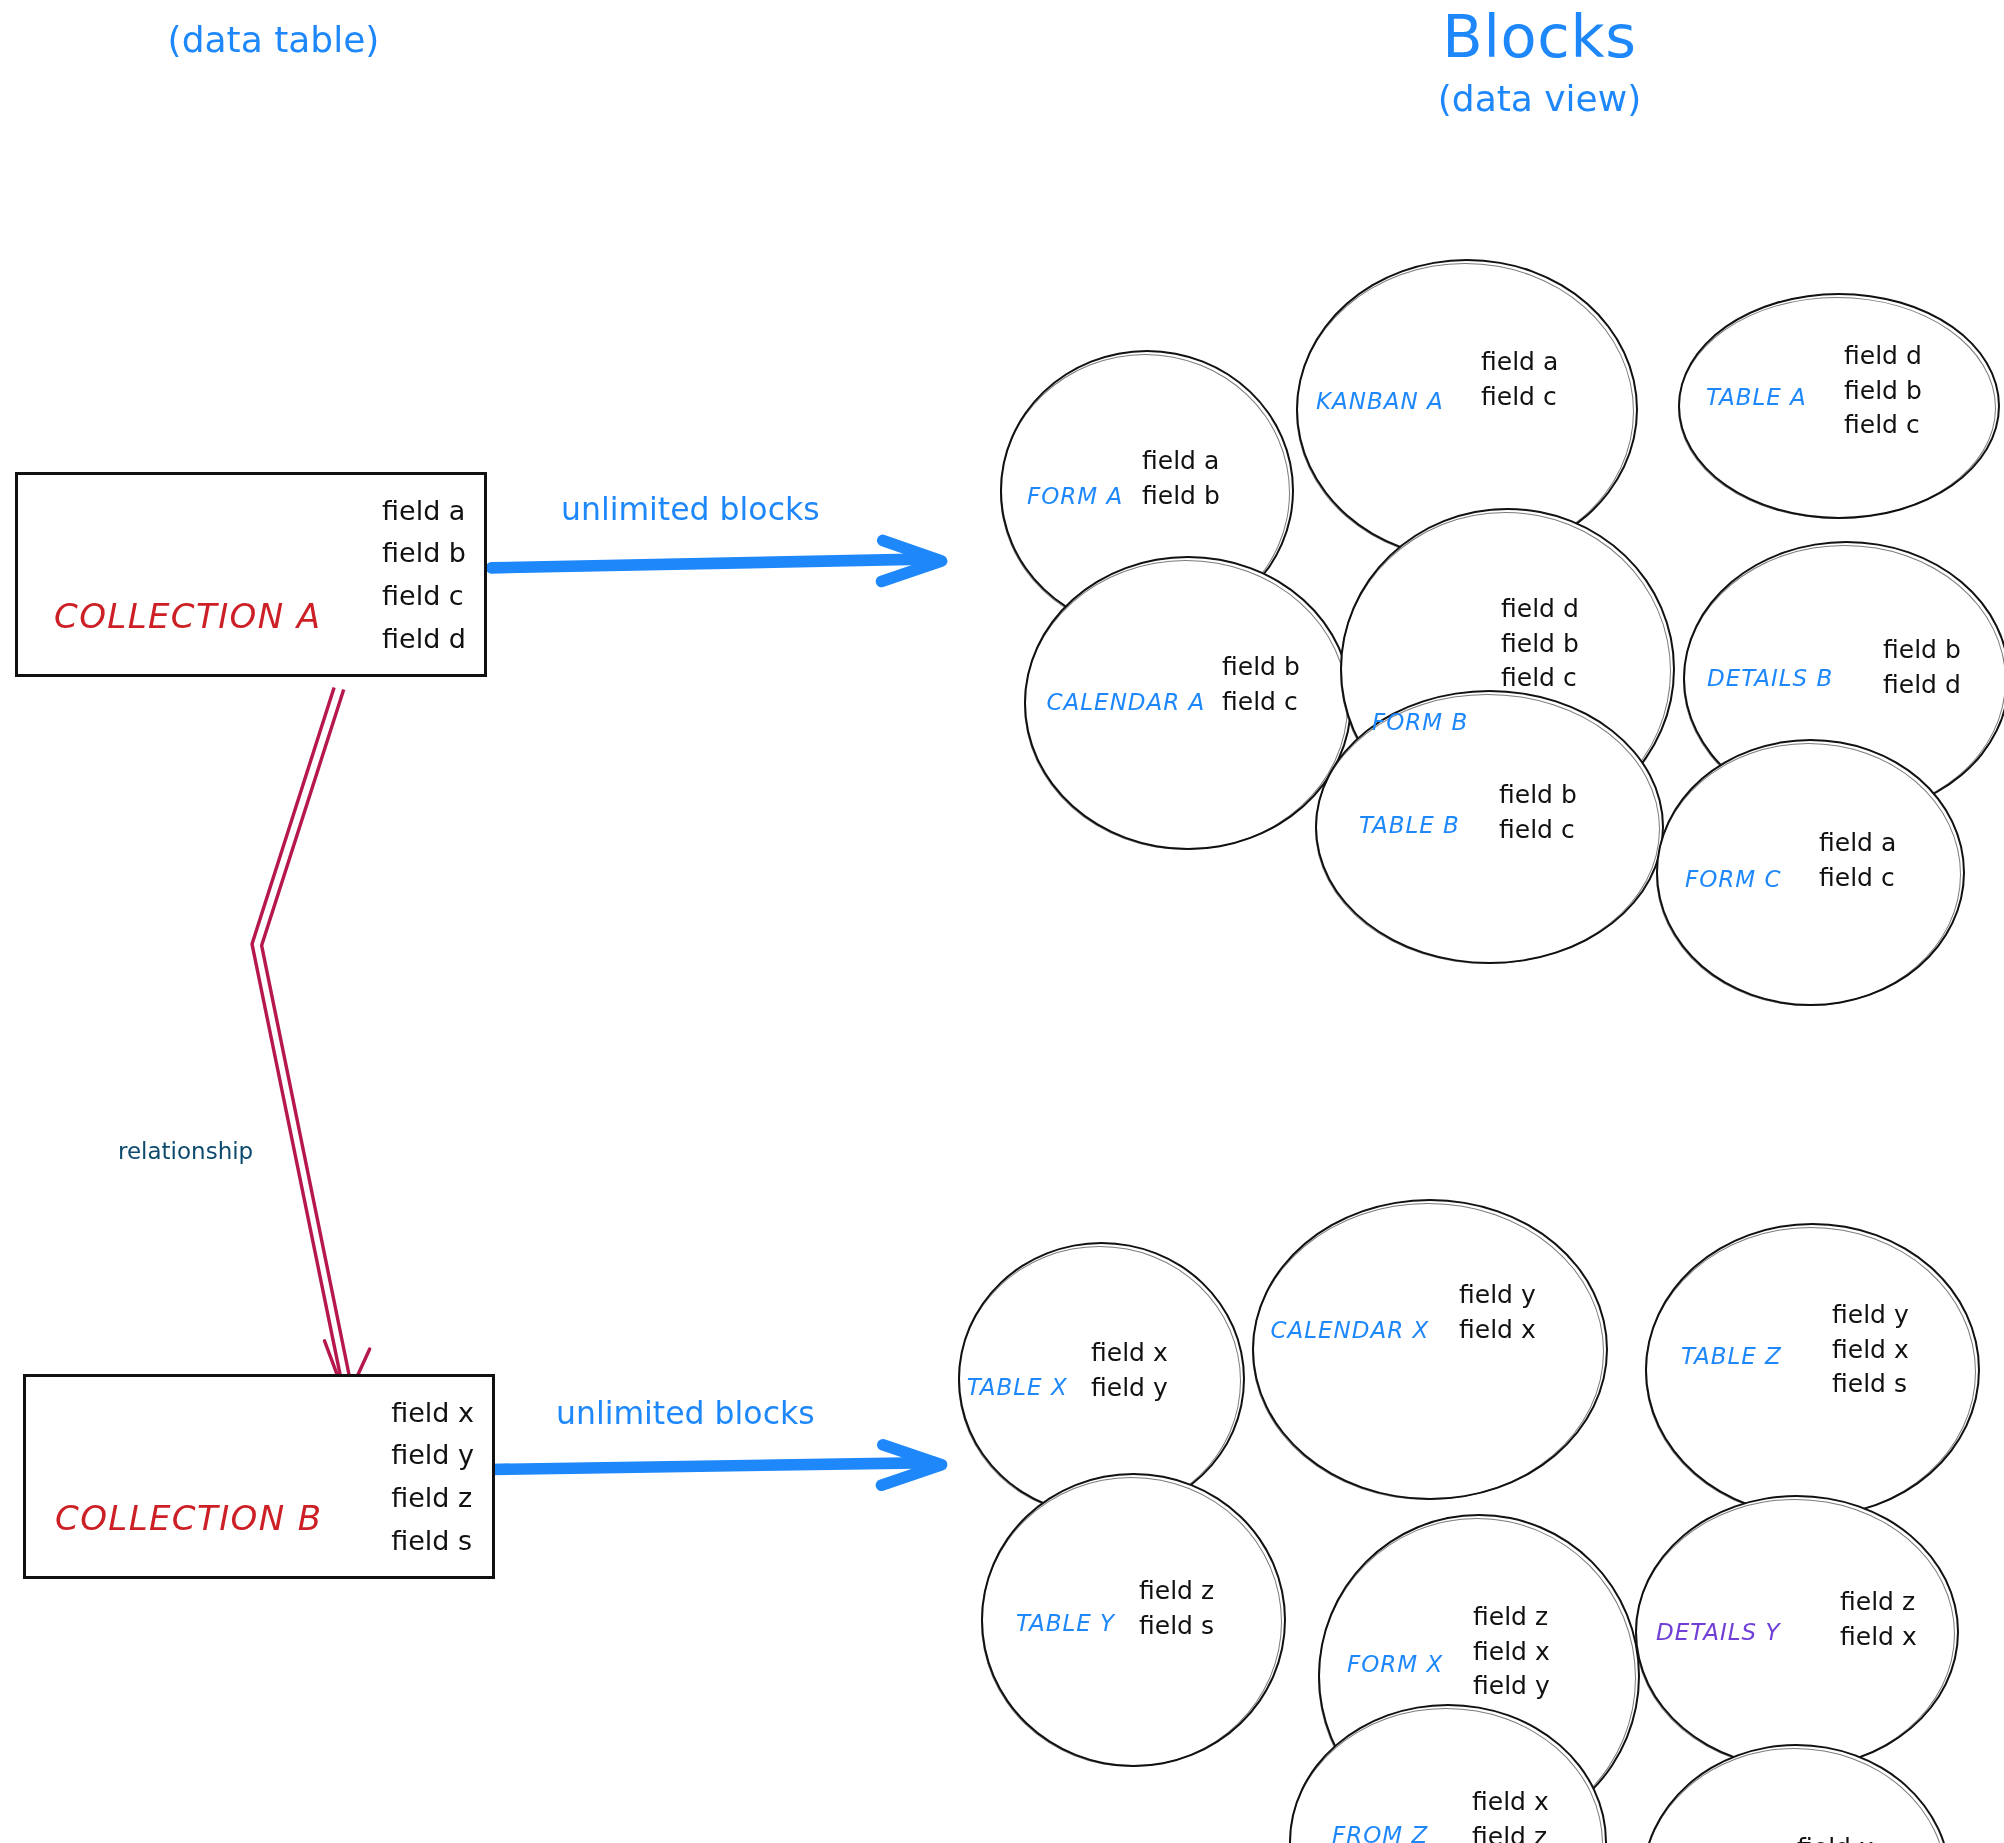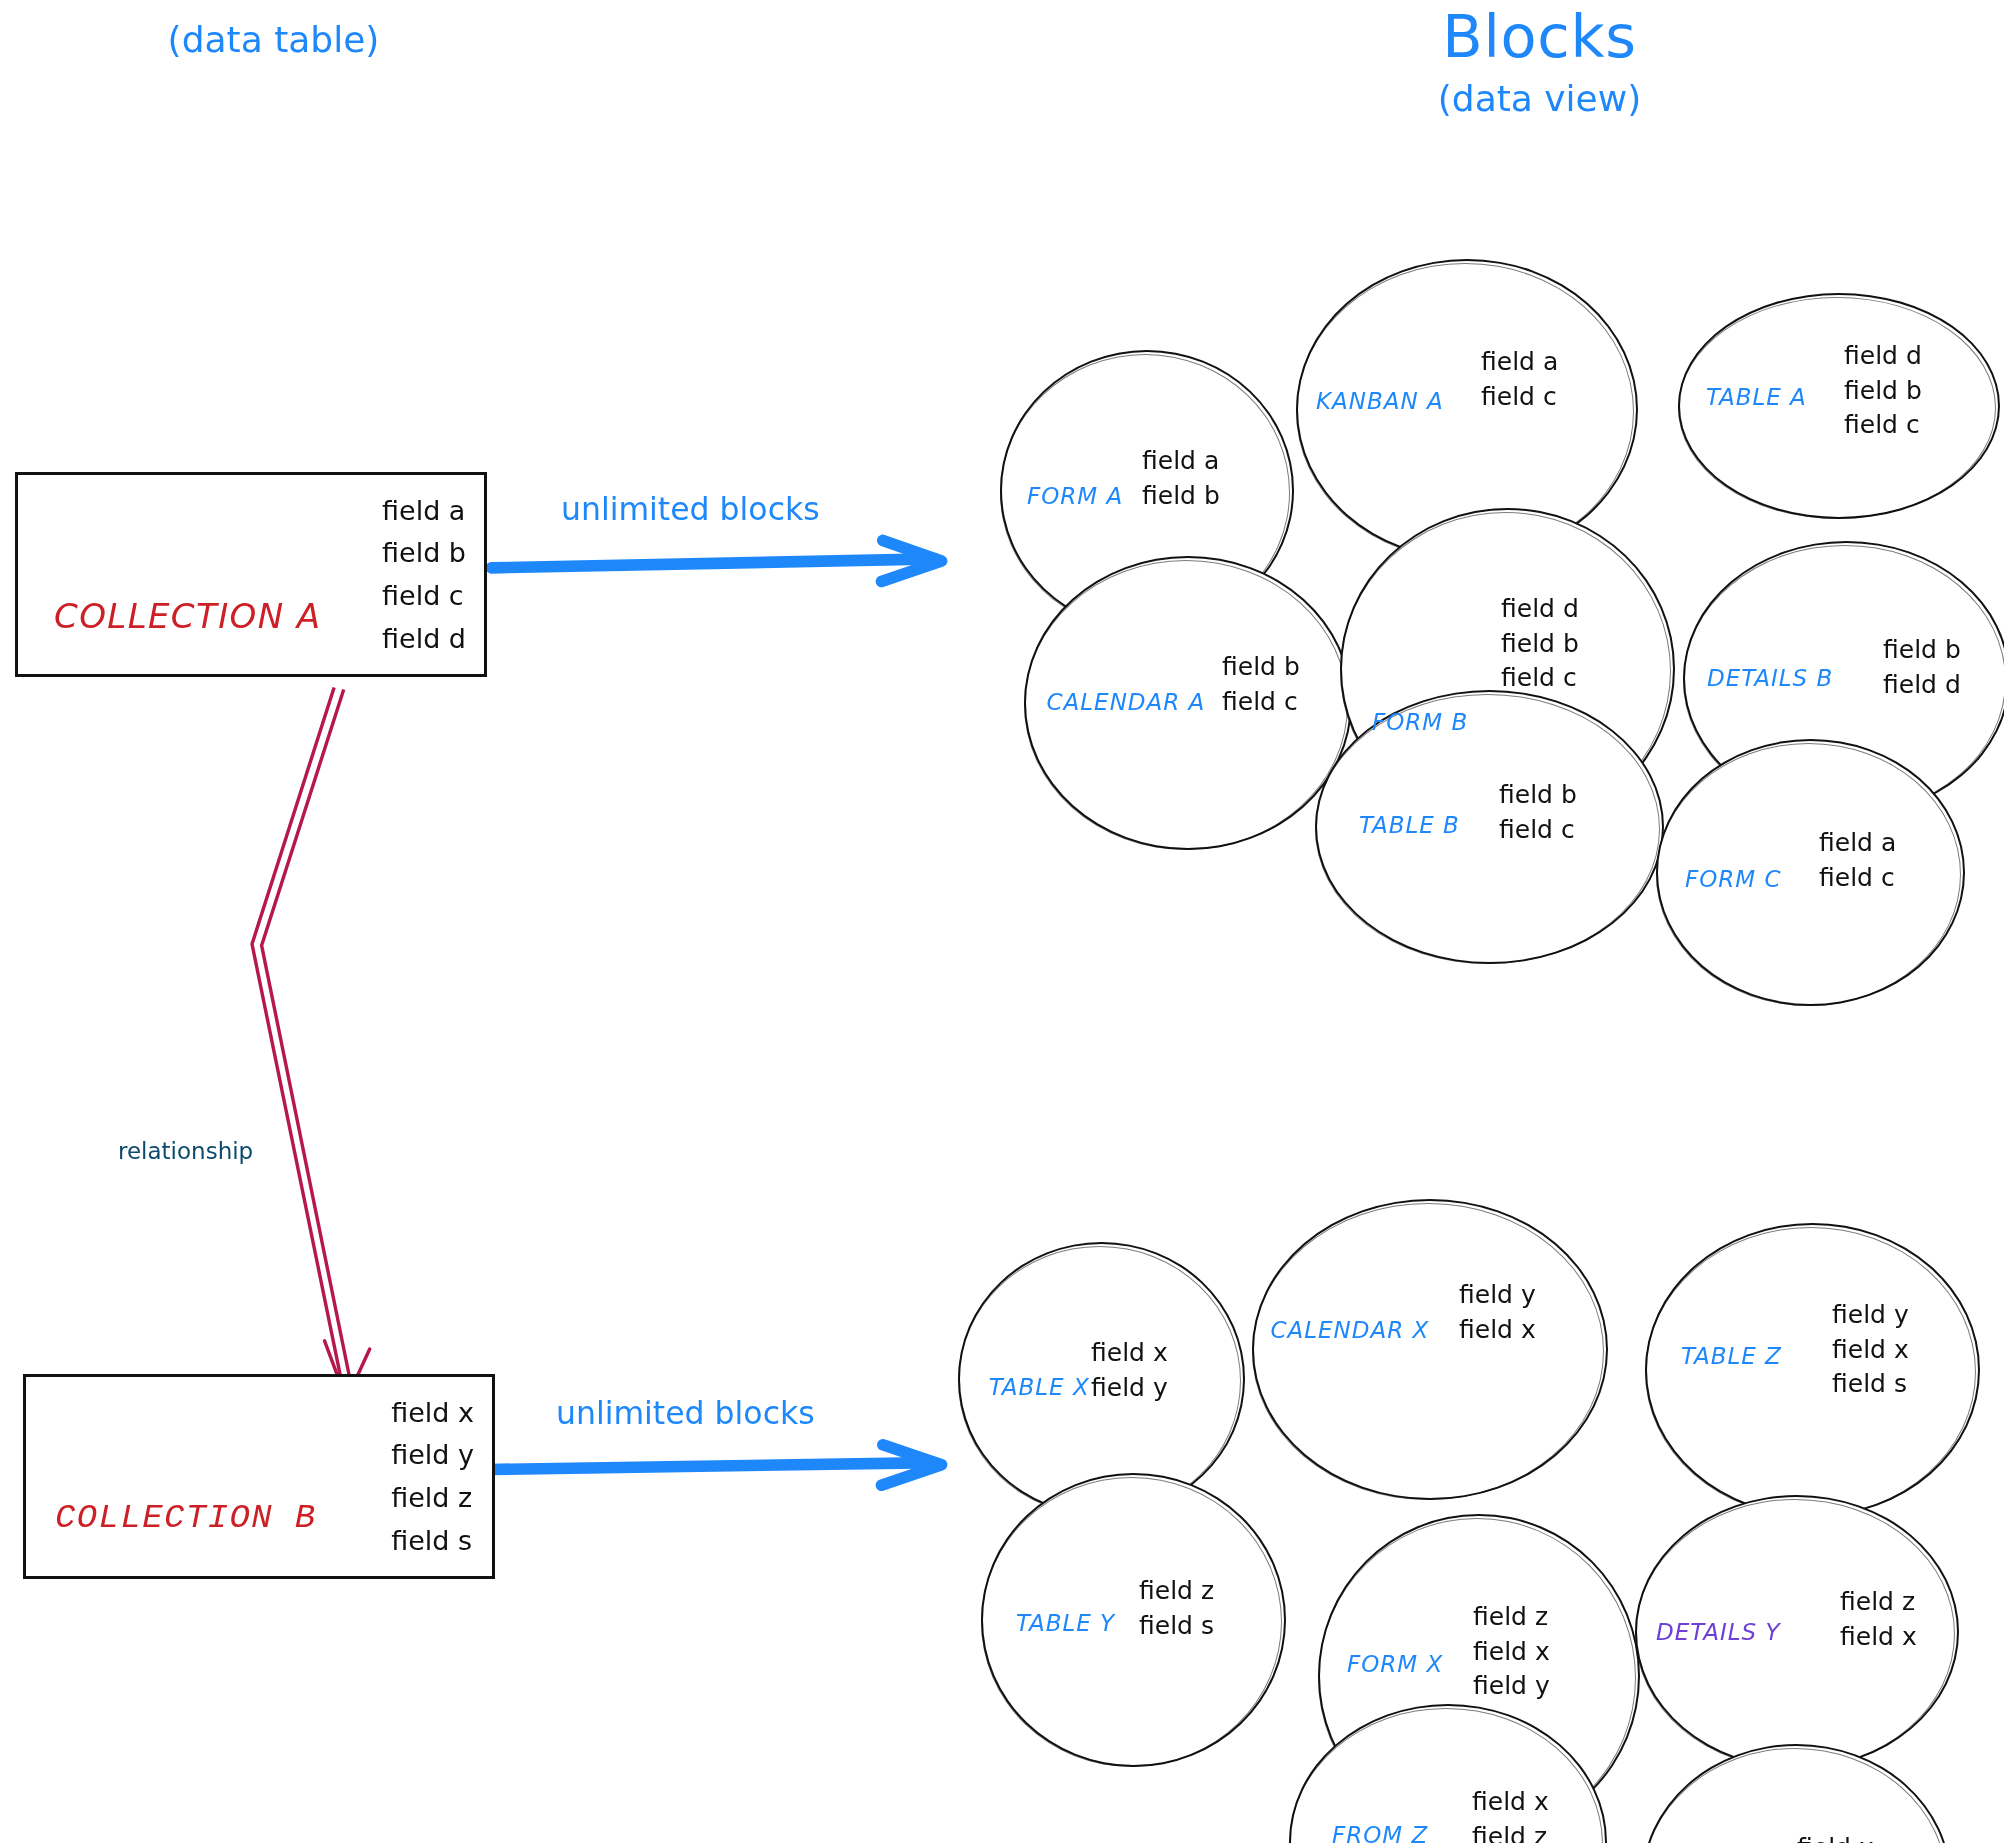--- a/index.html
+++ b/index.html
@@ -91,21 +91,21 @@
     <div class="cname" style="left:36px;top:50%;">COLLECTION A</div>
     <div class="cfields">
       <span>field a</span>
       <span>field b</span>
       <span>field c</span>
       <span>field d</span>
     </div>
   </div>
 
   <div class="collection" style="left:23px;top:1374px;width:472px;height:205px;">
-    <div class="cname" style="left:29px;top:50%;font-family:Liberation Mono, monospace;">COLLECTION B</div>
+    <div class="cname" style="left:29px;top:50%;">COLLECTION B</div>
     <div class="cfields">
       <span>field x</span>
       <span>field y</span>
       <span>field z</span>
       <span>field s</span>
     </div>
   </div>
 
   <div class="ellipse" style="left:1000px;top:350px;width:294px;height:281px;">
     <div class="eb-label" style="left:25px;top:131px;">FORM A</div>
@@ -167,21 +167,21 @@
 
   <div class="ellipse" style="left:1656px;top:739px;width:309px;height:267px;">
     <div class="eb-label" style="left:27px;top:125px;">FORM C</div>
     <div class="eb-fields" style="left:161px;top:89px;">
       <span>field a</span>
       <span>field c</span>
     </div>
   </div>
 
   <div class="ellipse" style="left:958px;top:1242px;width:287px;height:274px;">
-    <div class="eb-label" style="left:6.8px;top:130px;margin-left:22px;">TABLE X</div>
+    <div class="eb-label" style="left:6.8px;top:130px;">TABLE X</div>
     <div class="eb-fields" style="left:131px;top:96px;">
       <span>field x</span>
       <span>field y</span>
     </div>
   </div>
 
   <div class="ellipse" style="left:1252px;top:1199px;width:356px;height:301px;">
     <div class="eb-label" style="left:16.4px;top:116px;">CALENDAR X</div>
     <div class="eb-fields" style="left:205px;top:81px;">
       <span>field y</span>

